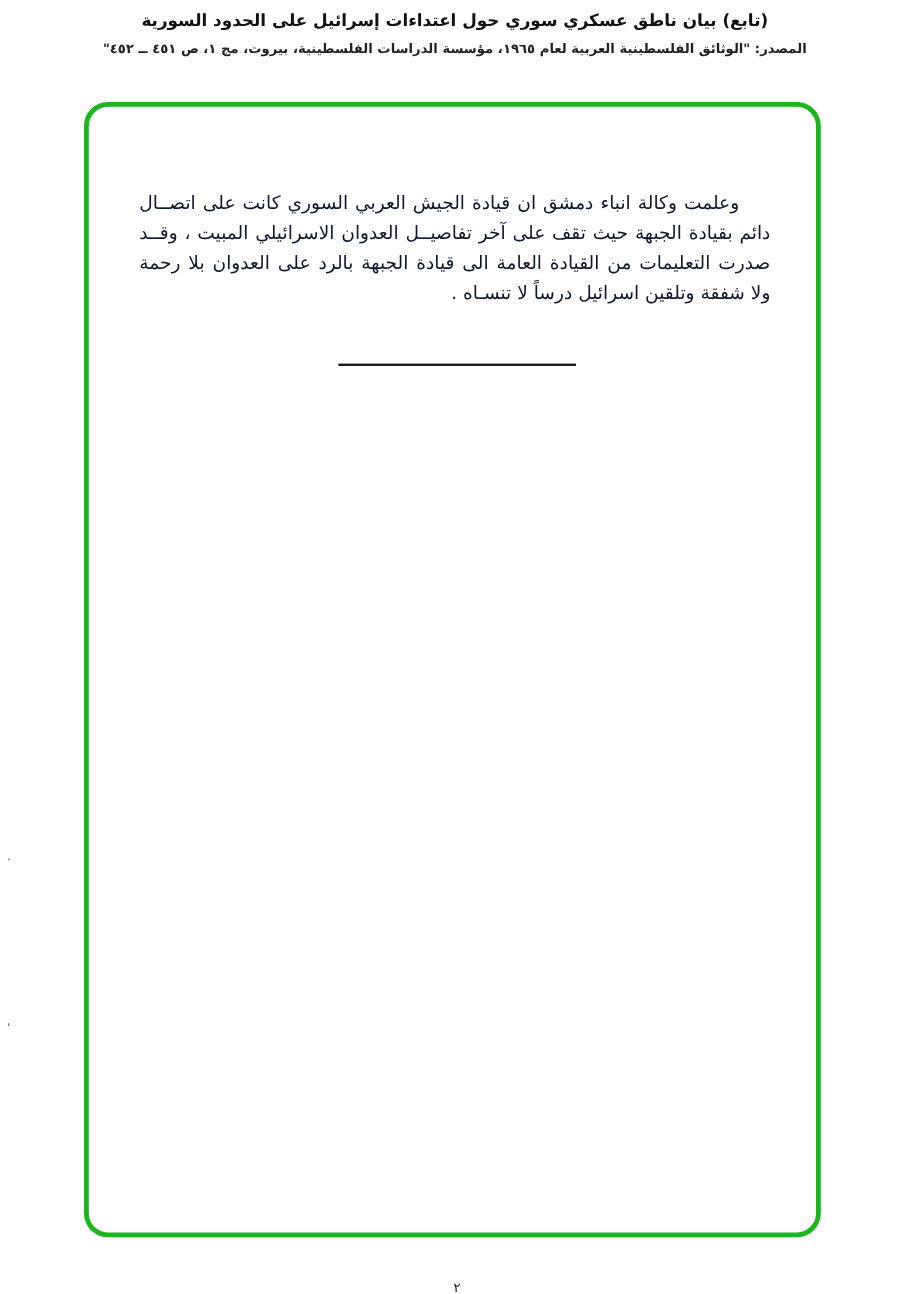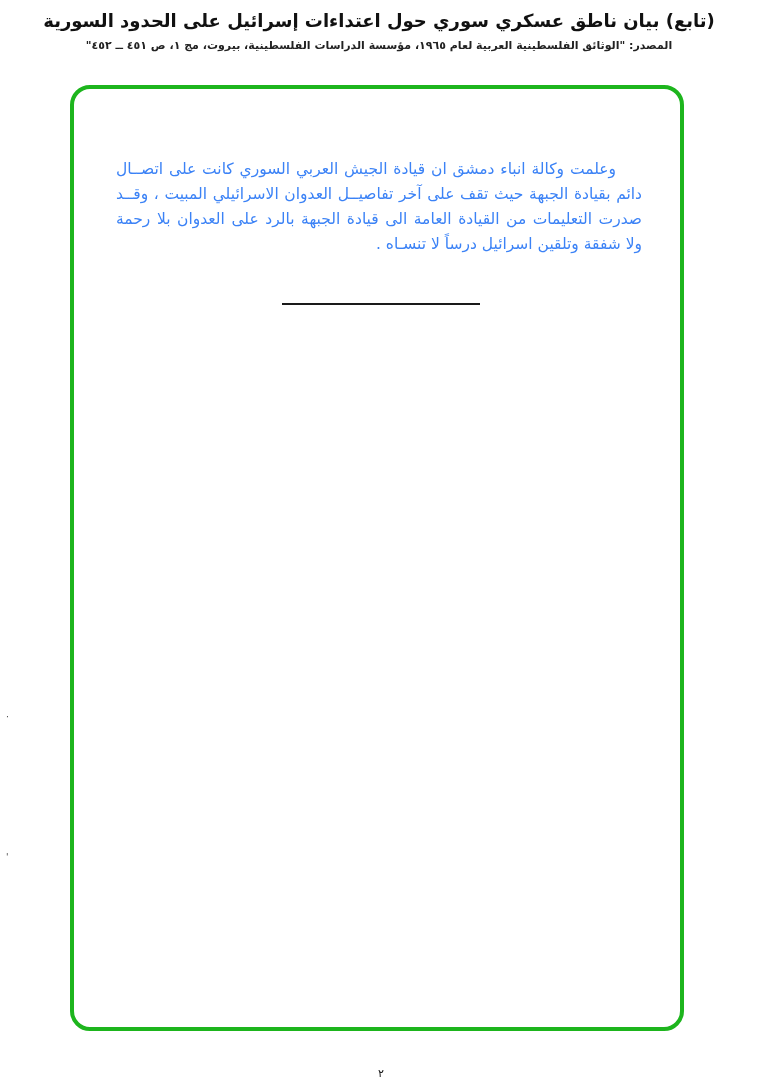--- a/index.html
+++ b/index.html
@@ -15,21 +15,21 @@
     background: #ffffff;
     overflow: hidden;
   }
   .header {
     direction: rtl;
     text-align: center;
     padding-top: 10px;
     color: #111;
   }
   .header .title {
-    font-size: 18px;
+    font-size: 14px;
     font-weight: bold;
     letter-spacing: 0.2px;
   }
   .header .source {
     font-size: 11px;
     font-weight: bold;
     margin-top: 8px;
     color: #222;
   }
   .green-box {
@@ -41,21 +41,21 @@
     border: 4px solid #1db51d;
     border-radius: 20px;
     box-sizing: border-box;
     background: #ffffff;
   }
   .content {
     direction: rtl;
     text-align: justify;
     font-size: 15.5px;
     line-height: 25px;
-    color: #3b82f6;
+    color: #0f172a;
     padding: 68px 38px 0 42px;
   }
   .content p {
     margin: 0 0 2px 0;
     text-indent: 26px;
   }
   .divider {
     width: 198px;
     height: 0;
     border-top: 2px solid #1a1a1a;

